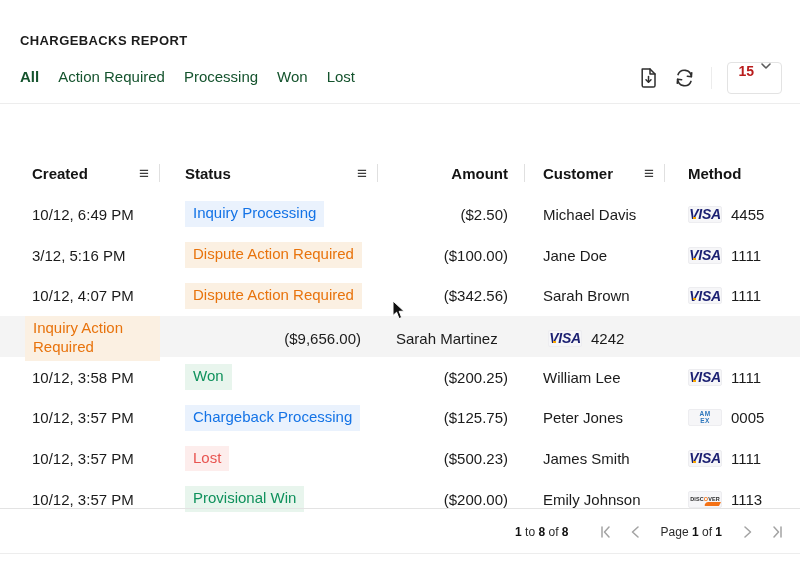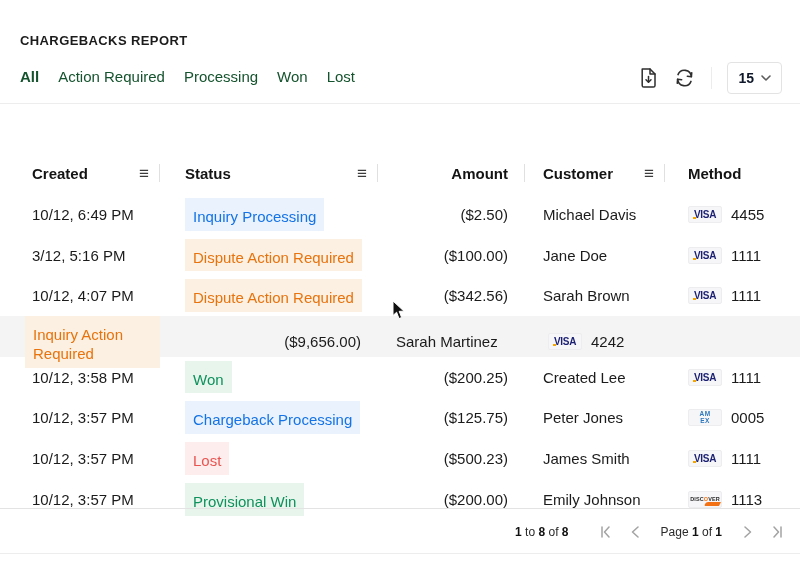--- a/index.html
+++ b/index.html
@@ -11,52 +11,52 @@
   }
   
   .page-title{position:absolute;left:20px;top:33px;font-size:13px;font-weight:700;letter-spacing:.4px;}
   .tabs{position:absolute;left:20px;top:68px;display:flex;gap:19px;font-size:15px;color:#14532d;}
   .tab{cursor:pointer;}
   .tab.active{font-weight:700;}
   .toolbar{position:absolute;right:18px;top:61px;display:flex;align-items:center;gap:15px;height:34px;}
   .tool-icon{display:flex;align-items:center;justify-content:center;cursor:pointer;}
   .toolbar-divider{width:1px;height:22px;background:#ececec;}
   .page-size{min-width:54px;height:32px;border:1px solid #e3e3e3;border-radius:4px;
-    display:flex;align-items:center;justify-content:center;gap:7px;font-size:14px;font-weight:700;
-    color:#0f172a;cursor:pointer;background:#fff;box-sizing:border-box;padding:0 10px;}
+    display:flex;justify-content:center;gap:7px;font-size:14px;font-weight:700;
+    color:#b91c1c;cursor:pointer;background:#fff;box-sizing:border-box;padding:0 10px;}
   .rule{position:absolute;left:0;right:0;border-top:1px solid #ededed;height:0;}
   .rule-top{top:103px;}
   .rule-bottom{top:553px;}
   
   .table{position:absolute;left:0;right:0;top:152px;}
   .grid{display:grid;grid-template-columns:160px 218px 147px 140px auto;align-items:center;}
   .thead{height:42px;font-size:15px;font-weight:700;color:#141414;}
   .th{display:flex;align-items:center;height:100%;position:relative;}
   .th.with-div::after{content:"";position:absolute;right:0;top:50%;transform:translateY(-50%);
     width:1px;height:18px;background:#e0e0e0;}
   .menu-icon{margin-left:auto;margin-right:11px;font-size:17px;font-weight:400;color:#3c3c3c;cursor:pointer;line-height:1;}
   .pad1{padding-left:32px;}
   .pad2{padding-left:25px;}
   .amount-cell{text-align:right;padding-right:17px;justify-content:flex-end;}
   .pad4{padding-left:18px;}
   .pad5{padding-left:23px;}
   .row{height:40.7px;font-size:15px;color:#1b1b1b;}
   .row.hl{background:#f4f4f4;}
   .cell{display:flex;align-items:center;height:100%;}
   
-  .badge{display:inline-block;padding:10px 8px 4px;border-radius:0;font-size:15px;line-height:1.25;}
+  .badge{display:inline-block;padding:3px 8px 4px;border-radius:0;font-size:15px;line-height:1.25;}
   .badge.processing{color:var(--c-processing,#1473E6);background:var(--b-processing,#EAF2FD);}
   .badge.action{color:var(--c-action,#E8730C);background:var(--b-action,#FBF0E2);}
   .badge.won{color:var(--c-won,#0F915C);background:var(--b-won,#E8F5ED);}
   .badge.lost{color:var(--c-lost,#E85450);background:var(--b-lost,#FDEDEC);}
   
   .method{display:flex;align-items:center;gap:9px;}
   .card-box{width:34px;height:17px;border-radius:2px;background:#f6f6f8;border:1px solid #ededf0;
     display:flex;align-items:center;justify-content:center;box-sizing:border-box;position:relative;overflow:hidden;flex:0 0 auto;}
-  .card-box.visa{font-weight:700;font-size:10px;letter-spacing:-.3px;color:#1A1F71;}
+  .card-box.visa{font-style:italic;font-weight:700;font-size:14px;letter-spacing:-.3px;color:#1A1F71;}
   .card-box.visa::after{content:"";position:absolute;left:4px;bottom:3px;width:3px;height:2px;background:#F7A600;}
   .card-box.amex{flex-direction:column;font-weight:700;font-size:6.5px;line-height:1.05;color:#2E77BC;letter-spacing:.4px;}
   .card-box.discover{font-weight:700;font-size:5.5px;letter-spacing:.1px;color:#2c2c2c;}
   .card-box.discover b{color:#F47216;font-weight:700;}
   .card-box.discover::after{content:"";position:absolute;right:1px;bottom:1px;width:15px;height:4px;
     background:#F47216;border-radius:4px 1px 0 4px;transform:skewX(-28deg);}
   .last4{font-size:15px;color:#1b1b1b;}
   
   .footer{position:absolute;left:0;right:0;top:508px;height:45px;border-top:1px solid #e3e3e3;
     display:flex;align-items:center;justify-content:flex-end;gap:30px;padding-right:16px;font-size:12px;color:#2a2a2a;}
@@ -209,21 +209,21 @@
     <div class="cell pad1">
           <span>10/12, 3:58 PM</span>
         </div>
     <div class="cell pad2">
           <span class="badge won">Won</span>
         </div>
     <div class="cell amount-cell">
           <span>($200.25)</span>
         </div>
     <div class="cell pad4">
-          <span>Created Lee</span>
+          <span>William Lee</span>
         </div>
     <div class="cell pad5 method">
       <span class="card-box visa">VISA</span>
       <span class="last4">1111</span>
     </div>
   </div>
 
   <div class="grid row">
     <div class="cell pad1">
           <span>10/12, 3:57 PM</span>

